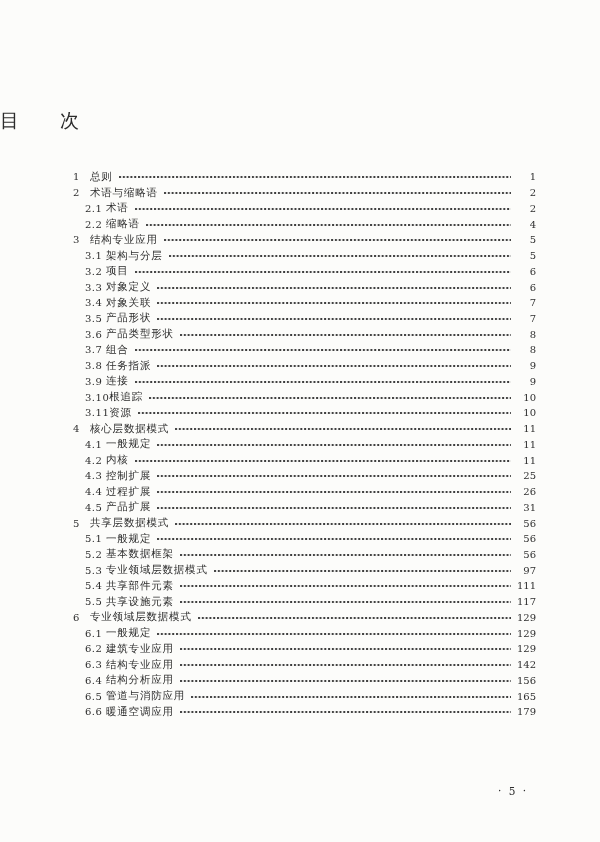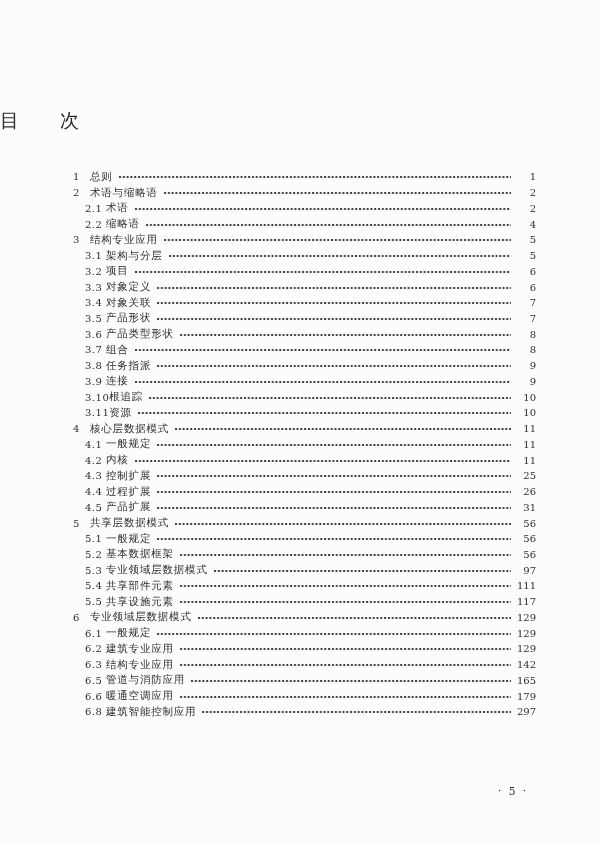--- a/index.html
+++ b/index.html
@@ -274,32 +274,32 @@
     <span class="dots"></span>
     <span class="pg">129</span>
   </div>
       <div class="row lvl2">
     <span class="num">6.3</span>
     <span class="label">结构专业应用</span>
     <span class="dots"></span>
     <span class="pg">142</span>
   </div>
       <div class="row lvl2">
+    <span class="num">6.4</span>
+    <span class="label">结构分析应用</span>
+    <span class="dots"></span>
+    <span class="pg">156</span>
+  </div>
+      <div class="row lvl2">
     <span class="num">6.5</span>
     <span class="label">管道与消防应用</span>
     <span class="dots"></span>
     <span class="pg">165</span>
   </div>
       <div class="row lvl2">
     <span class="num">6.6</span>
     <span class="label">暖通空调应用</span>
     <span class="dots"></span>
     <span class="pg">179</span>
-  </div>
-      <div class="row lvl2">
-    <span class="num">6.8</span>
-    <span class="label">建筑智能控制应用</span>
-    <span class="dots"></span>
-    <span class="pg">297</span>
   </div>
     </div>
   <div class="footer">· 5 ·</div>
 </div>
 
 </body></html>

